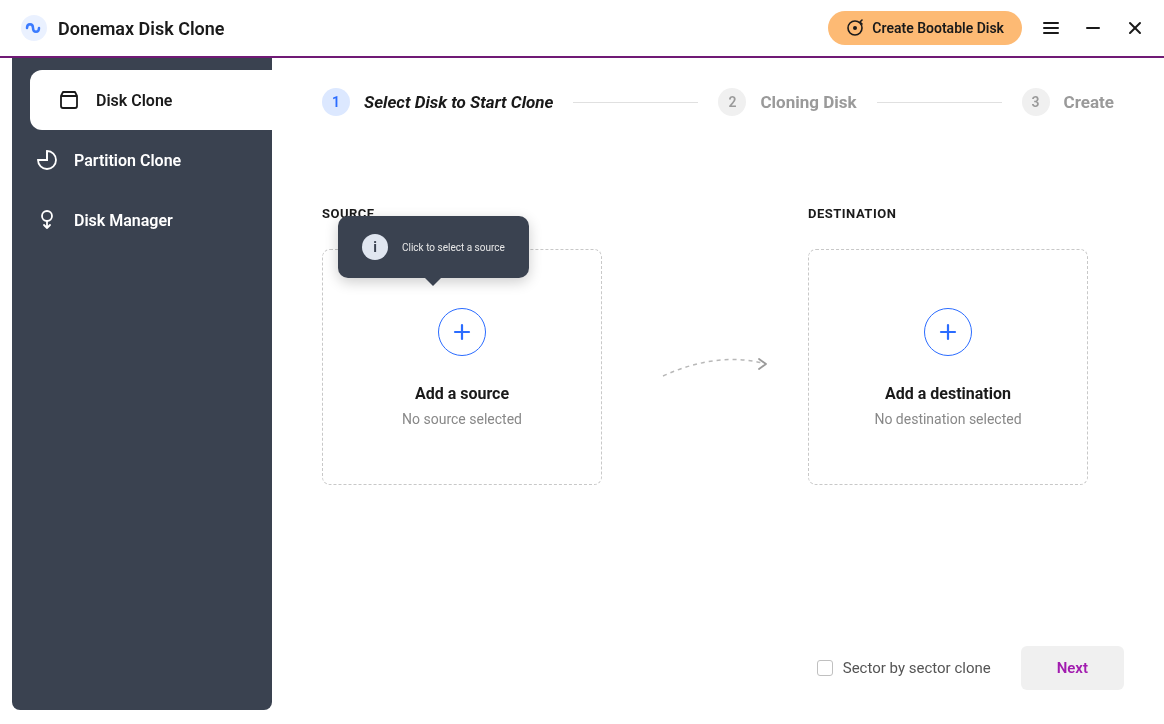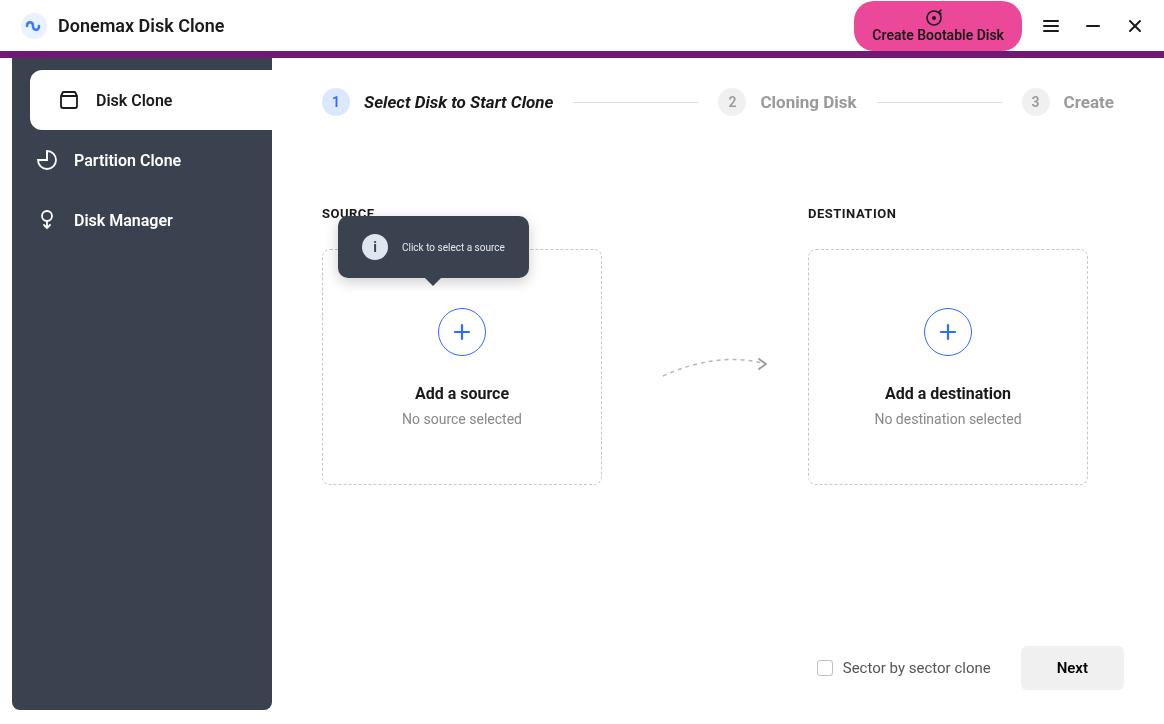--- a/index.html
+++ b/index.html
@@ -13,49 +13,48 @@
       height: 724px;
       background: #fff;
       overflow: hidden;
       position: relative;
     }
     .titlebar {
       height: 58px;
       display: flex;
       align-items: center;
       padding: 0 20px;
-      border-bottom: 7px solid #701a75;
+      border-bottom: 2px solid #701a75;
       background: #fff;
     }
     .logo {
       width: 28px;
       height: 28px;
       display: flex;
       align-items: center;
       justify-content: center;
       margin-right: 10px;
     }
     .app-title {
       font-size: 18px;
       font-weight: 600;
       color: #1a1a1a;
       flex: 1;
     }
     .bootable-btn {
       display: flex;
       align-items: center;
-      background: #ec4899;
+      background: #fdba74;
       border-radius: 20px;
       padding: 8px 18px;
       font-size: 14px;
       font-weight: 600;
       color: #1a1a1a;
       cursor: pointer;
       margin-right: 20px;
-      flex-direction: column;
     }
     .bootable-btn svg {
       margin-right: 8px;
     }
     .win-controls {
       display: flex;
       align-items: center;
       gap: 24px;
     }
     .win-btn {
@@ -262,21 +261,21 @@
       border: 1.5px solid #c0c0c0;
       border-radius: 3px;
       margin-right: 10px;
     }
     .checkbox-label {
       font-size: 15px;
       color: #555;
     }
     .next-btn {
       background: #f0f0f0;
-      color: #000000;
+      color: #a21caf;
       padding: 13px 36px;
       border-radius: 6px;
       font-size: 15px;
       font-weight: 600;
       cursor: pointer;
     }
     .dest-section {
       margin-left: auto;
     }
     .dest-section .section-label {

